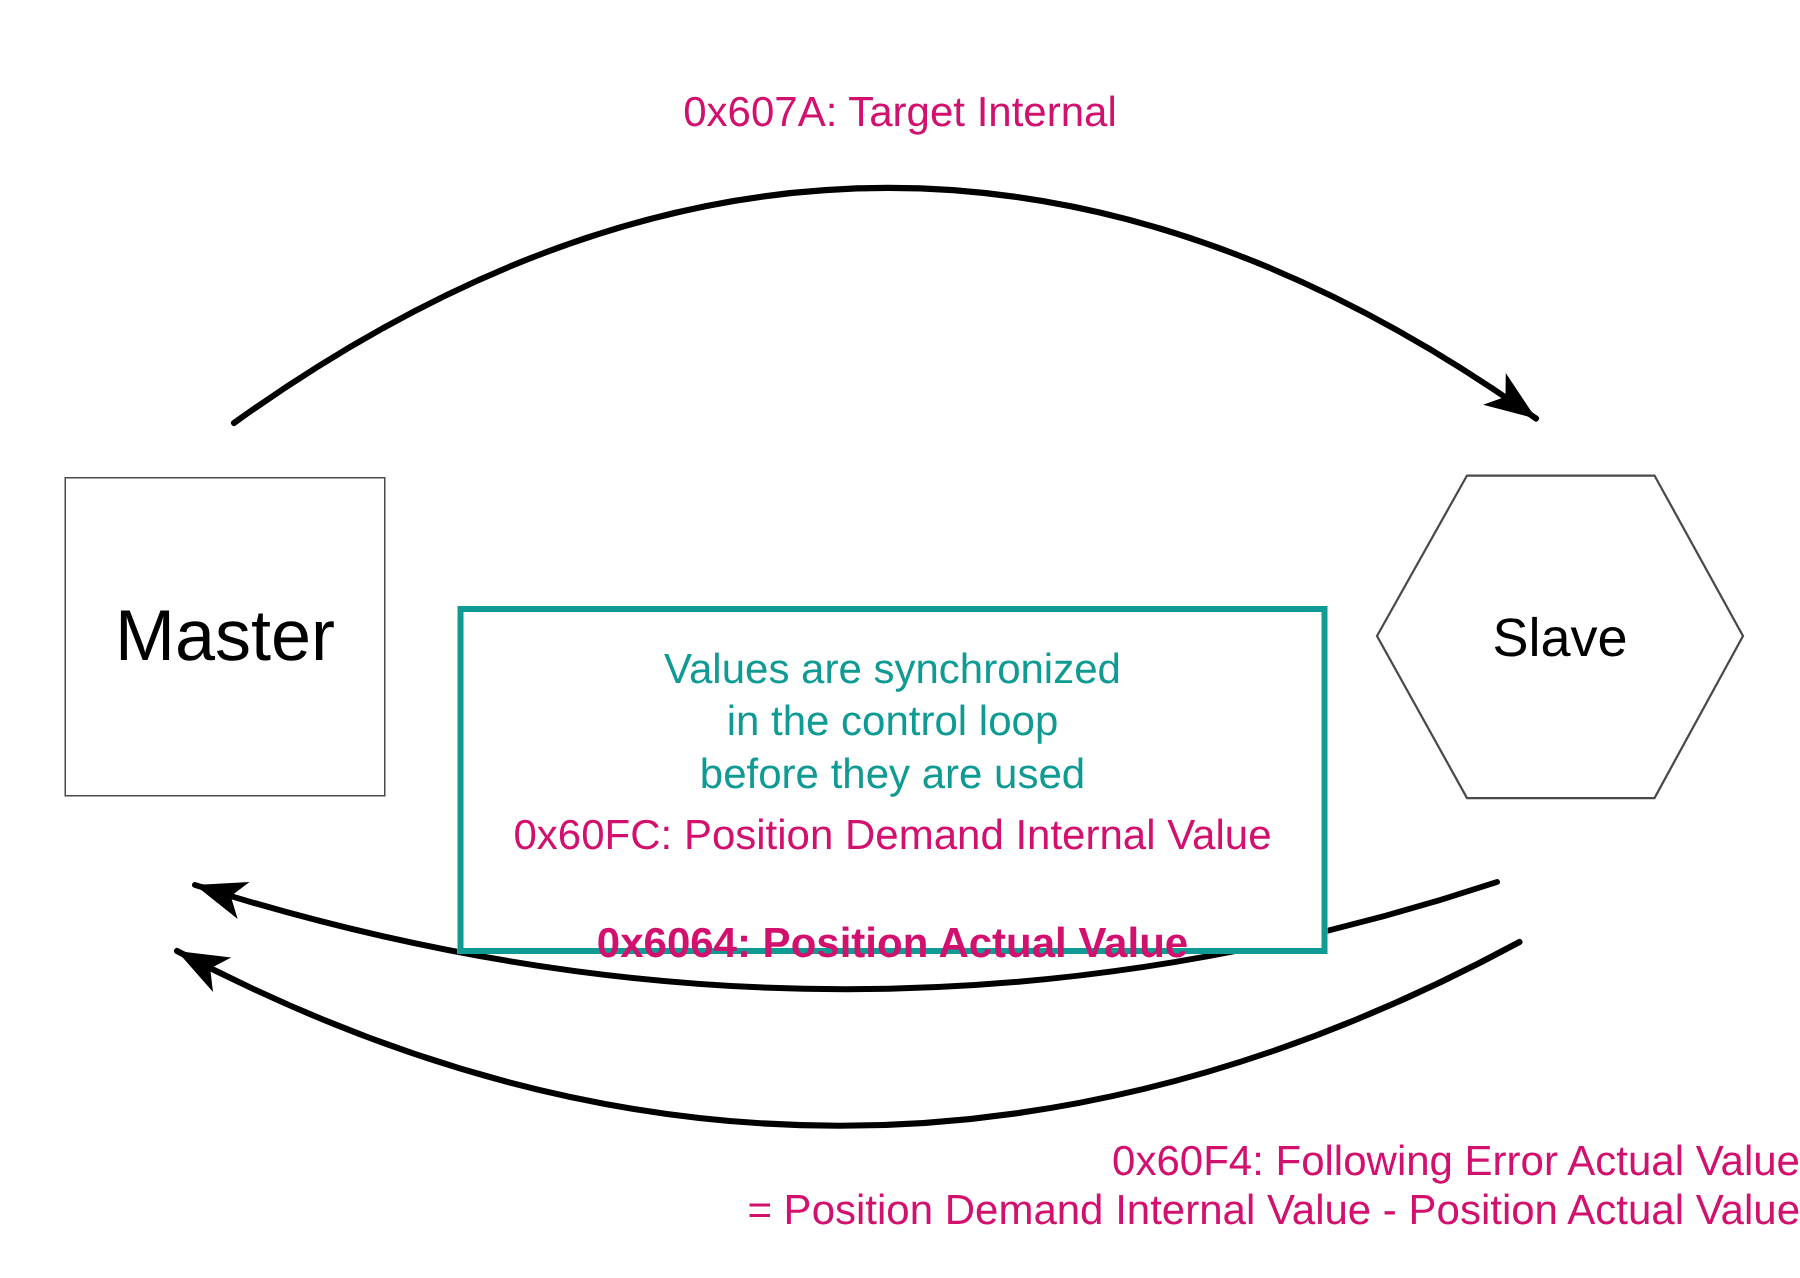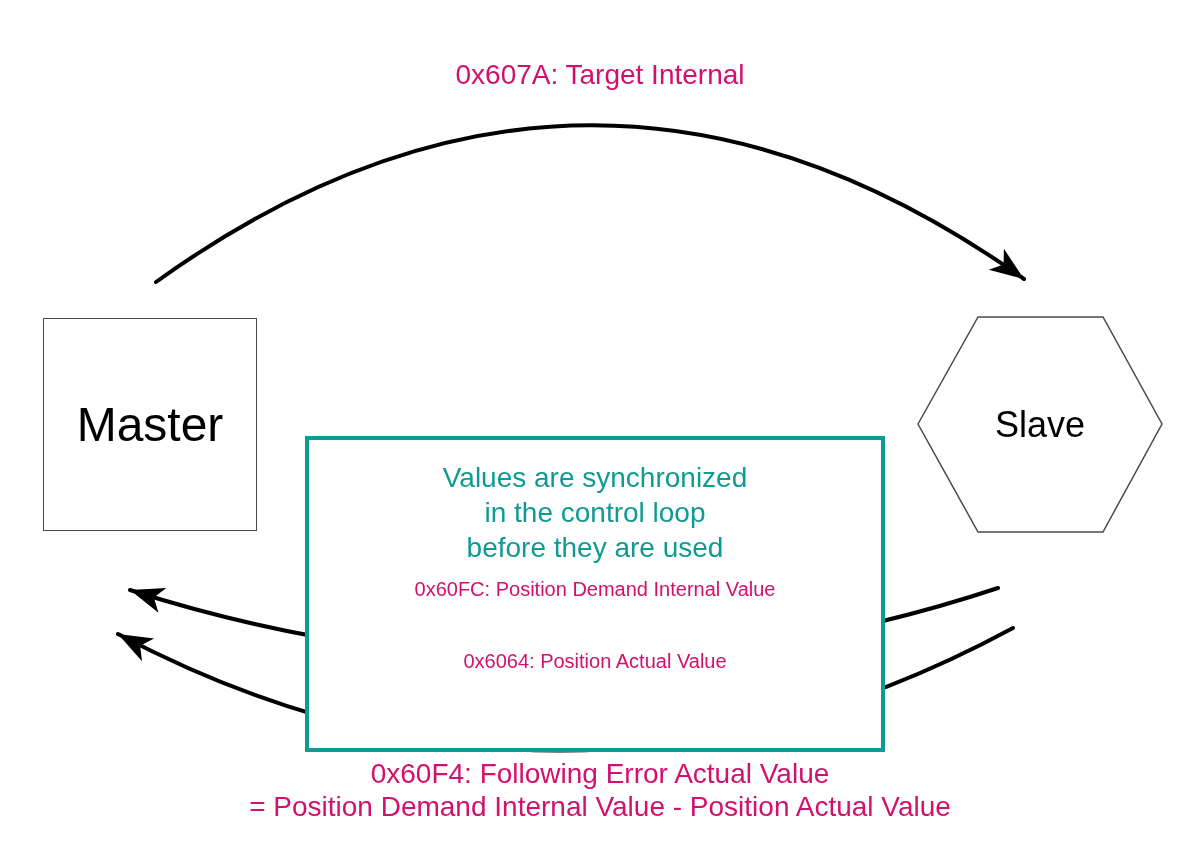--- a/index.html
+++ b/index.html
@@ -64,45 +64,45 @@
     width: 244px; height: 215px;
     display: flex;
     align-items: center;
     justify-content: center;
     font-size: 36px;
     color: #000;
     z-index: 2;
   }
   .sync-box {
     position: absolute;
-    left: 305px; top: 436px;
-    width: 580px; height: 316px;
+    left: 305px; top: 404px;
+    width: 580px; height: 232px;
     border: 4px solid var(--teal);
     background: var(--bg);
     text-align: center;
     z-index: 2;
   }
   .sync-note {
     margin-top: 20px;
     color: var(--teal);
     font-size: 28px;
     line-height: 35px;
   }
   .sync-value {
     color: var(--magenta);
-    font-size: 20px;
+    font-size: 28px;
     line-height: 28px;
   }
   .sync-value.v1 { margin-top: 10px; }
-  .sync-value.v2 { margin-top: 44px; }
+  .sync-value.v2 { margin-top: 44px; font-weight: bold; }
   .bottom-label {
     position: absolute;
     left: 0; right: 0;
     top: 757px;
-    text-align: center;
+    text-align: right;
     font-size: 28px;
     line-height: 33px;
     color: var(--magenta);
     z-index: 3;
   }
 </style>
 </head>
 <body>
 
 <div class="canvas">

